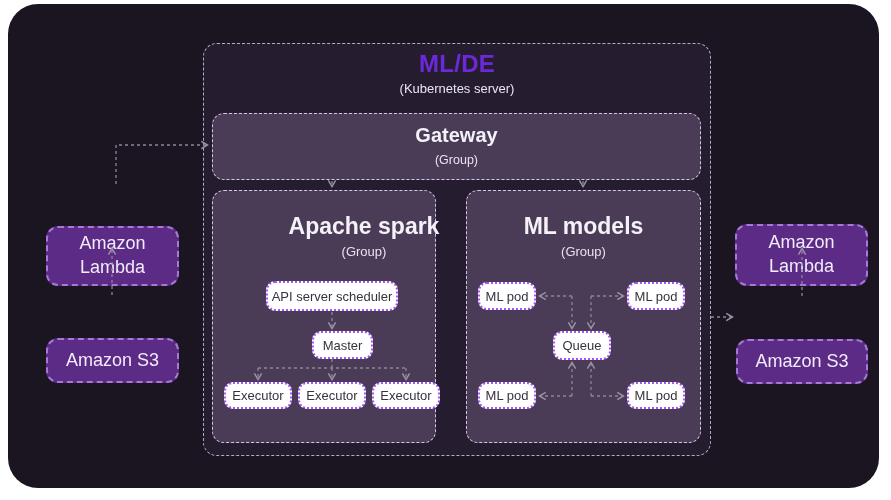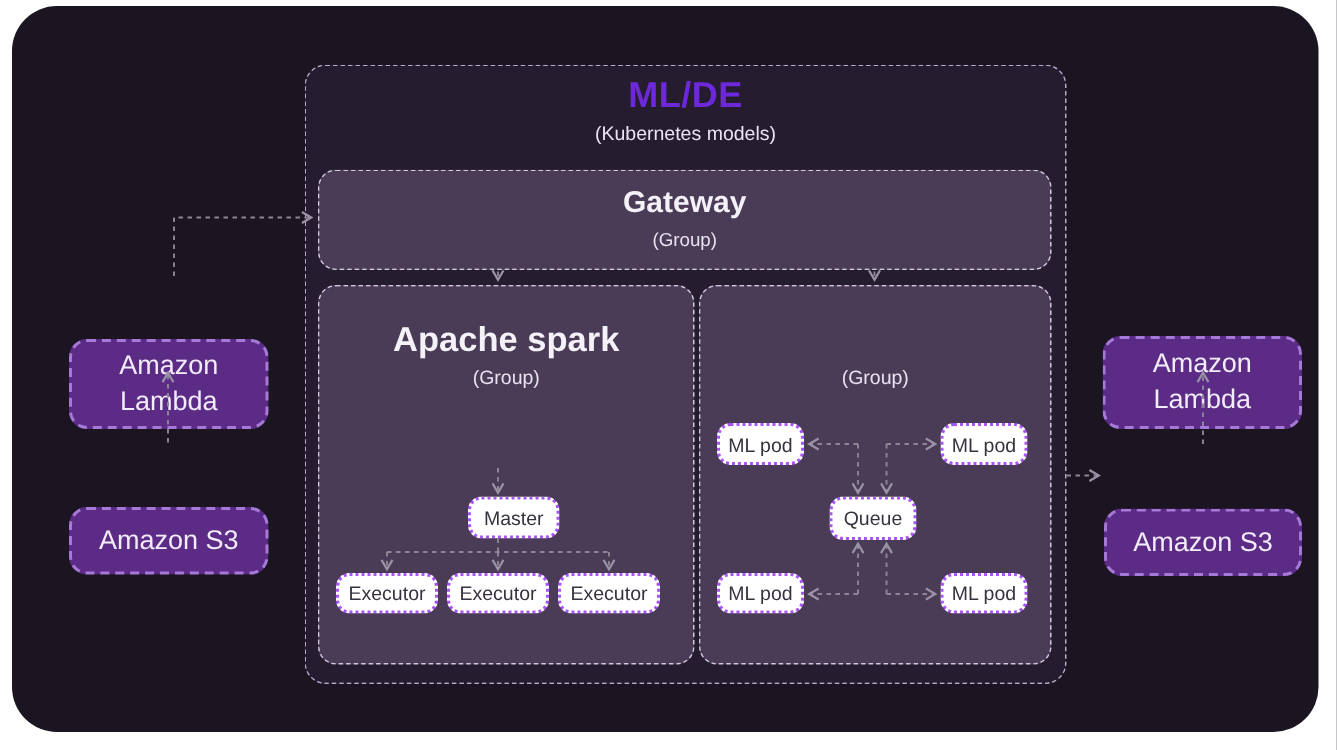--- a/index.html
+++ b/index.html
@@ -13,21 +13,21 @@
   .cluster{position:absolute;left:203px;top:43px;width:508px;height:413px;
            background:#251d2f;border:1.5px dashed #b7a9c9;border-radius:14px;
            box-sizing:border-box;}
   .cluster-title{position:absolute;left:203px;top:50px;width:508px;text-align:center;
            color:#6d28d9;font-size:24px;font-weight:700;letter-spacing:.3px;}
   .cluster-sub{position:absolute;left:203px;top:81px;width:508px;text-align:center;
            color:#ebe4f2;font-size:13px;}
   .group{position:absolute;background:#4a3c56;border:1.5px dashed #d3c8e0;
          border-radius:12px;box-sizing:border-box;}
   .gw{left:212px;top:113px;width:489px;height:67px;text-decoration:underline;}
-  .spark{left:212px;top:190px;width:251px;height:253px;}
+  .spark{left:212px;top:190px;width:224px;height:253px;padding-left:40px;}
   .mlm{left:466px;top:190px;width:235px;height:253px;}
   .g-title{position:absolute;width:100%;text-align:center;color:#f5f1f8;font-weight:600;}
   .gw .g-title{top:10px;font-size:20px;}
   .gw .g-sub{position:absolute;top:39px;width:100%;text-align:center;color:#e9e2f1;font-size:12.5px;}
   .big .g-title{top:22px;font-size:23px;}
   .big .g-sub{position:absolute;top:53px;width:100%;text-align:center;color:#e9e2f1;font-size:13px;}
 
   
   .node{position:absolute;background:#ffffff;border:2px dotted #a855f7;border-radius:9px;
         box-sizing:border-box;display:flex;align-items:center;justify-content:center;
@@ -41,36 +41,38 @@
   svg.connectors{position:absolute;left:0;top:0;width:891px;height:500px;pointer-events:none;}
 </style>
 </head>
 <body>
 
 <div class="stage">
   <div class="canvas"></div>
 
   <div class="cluster"></div>
   <div class="cluster-title">ML/DE</div>
-  <div class="cluster-sub">(Kubernetes models)</div>
+  <div class="cluster-sub">(Kubernetes server)</div>
 
   <div class="group gw">
     <div class="g-title">Gateway</div>
     <div class="g-sub">(Group)</div>
   </div>
 
   <div class="group spark big">
     <div class="g-title">Apache spark</div>
     <div class="g-sub">(Group)</div>
   </div>
 
   <div class="group mlm big">
+    <div class="g-title">ML models</div>
     <div class="g-sub">(Group)</div>
   </div>
 
+  <div class="node" style="left:266px;top:281px;width:132px;height:30px;">API server scheduler</div>
   <div class="node" style="left:312px;top:331px;width:61px;height:28px;">Master</div>
   <div class="node" style="left:224px;top:382px;width:68px;height:27px;">Executor</div>
   <div class="node" style="left:298px;top:382px;width:68px;height:27px;">Executor</div>
   <div class="node" style="left:372px;top:382px;width:68px;height:27px;">Executor</div>
 
   <div class="node" style="left:478px;top:282px;width:58px;height:28px;">ML pod</div>
   <div class="node" style="left:627px;top:282px;width:58px;height:28px;">ML pod</div>
   <div class="node" style="left:553px;top:331px;width:58px;height:29px;">Queue</div>
   <div class="node" style="left:478px;top:382px;width:58px;height:27px;">ML pod</div>
   <div class="node" style="left:627px;top:382px;width:58px;height:27px;">ML pod</div>

